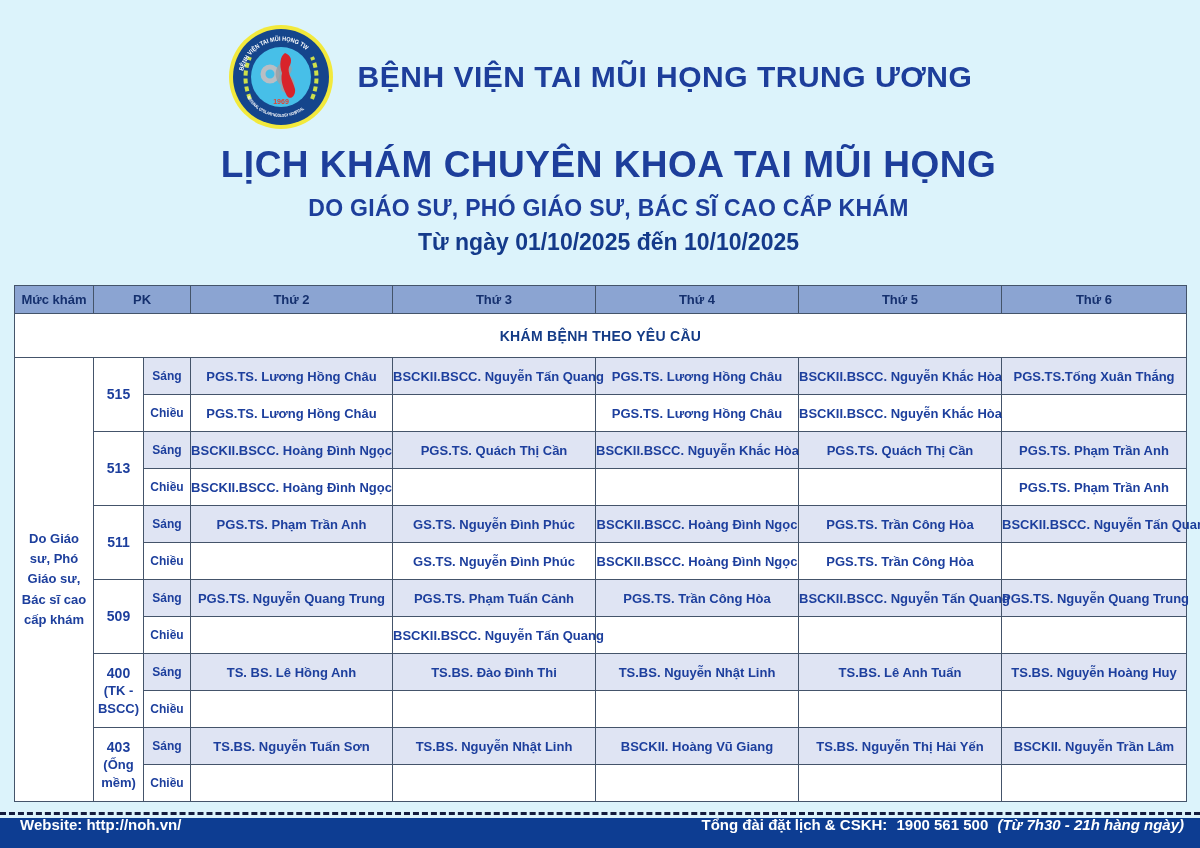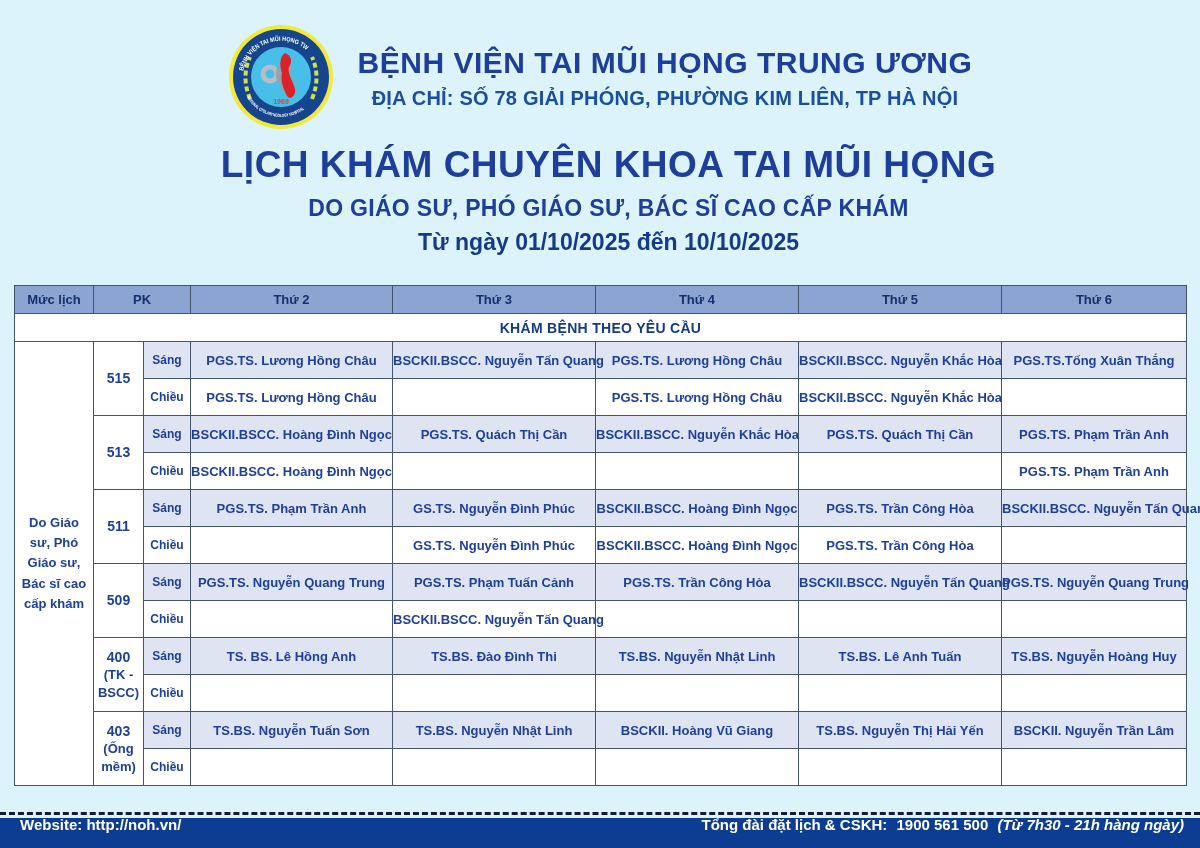--- a/index.html
+++ b/index.html
@@ -41,21 +41,21 @@
   }
   table.sched td, table.sched th {
     border:1px solid #44546a;
     color:#1d3f9d;
     text-align:center; vertical-align:middle;
   }
   tr.head-row { height:28px; }
   tr.head-row th {
     background:#8ba4d2; color:#15306e; font-size:13px; font-weight:bold;
   }
-  tr.banner-row { height:28px; }
+  tr.banner-row { height:44px; }
   tr.banner-row td {
     background:#ffffff; color:#143b86; font-size:14px; font-weight:bold;
     letter-spacing:0.3px;
   }
   tr.sess-row { height:37px; }
   td.level {
     background:#ffffff; font-size:13px; font-weight:bold; line-height:1.55;
     padding:0 4px; color:#1d3f9d;
   }
   td.room {
@@ -104,21 +104,20 @@
     <text font-size="6.2" font-weight="bold" fill="#ffffff">
       <textPath href="#arcTop" startOffset="0" textLength="80" lengthAdjust="spacingAndGlyphs">BỆNH VIỆN TAI MŨI HỌNG TW</textPath>
     </text>
     <text font-size="4.4" font-weight="bold" fill="#ffffff">
       <textPath href="#arcBottom" startOffset="0" textLength="66" lengthAdjust="spacingAndGlyphs">NATIONAL OTOLARYNGOLOGY HOSPITAL</textPath>
     </text>
     <text x="0" y="27" text-anchor="middle" font-size="7" font-weight="bold" fill="#e8412c">1969</text>
   </svg>
   <div class="head-text">
     <div class="hospital-name">BỆNH VIỆN TAI MŨI HỌNG TRUNG ƯƠNG</div>
-    <div class="hospital-address">ĐỊA CHỈ: SỐ 78 GIẢI PHÓNG, PHƯỜNG KIM LIÊN, TP HÀ NỘI</div>
   </div>
 </div>
 
 <div class="titles">
   <div class="title-main">LỊCH KHÁM CHUYÊN KHOA TAI MŨI HỌNG</div>
   <div class="title-sub">DO GIÁO SƯ, PHÓ GIÁO SƯ, BÁC SĨ CAO CẤP KHÁM</div>
   <div class="title-date">Từ ngày 01/10/2025 đến 10/10/2025</div>
 </div>
 
 <div class="tablewrap">
@@ -128,21 +127,21 @@
         <col style="width:50px">
         <col style="width:47px">
     <col style="width:202px">
         <col style="width:203px">
         <col style="width:203px">
     <col style="width:203px">
         <col style="width:185px">
   </colgroup>
   <tbody>
   <tr class="head-row">
-    <th>Mức lịch</th>
+    <th>Mức khám</th>
     <th colspan="2">PK</th>
     <th>Thứ 2</th>
     <th>Thứ 3</th>
     <th>Thứ 4</th>
     <th>Thứ 5</th>
     <th>Thứ 6</th>
   </tr>
   <tr class="banner-row">
     <td colspan="8">KHÁM BỆNH THEO YÊU CẦU</td>
   </tr>

